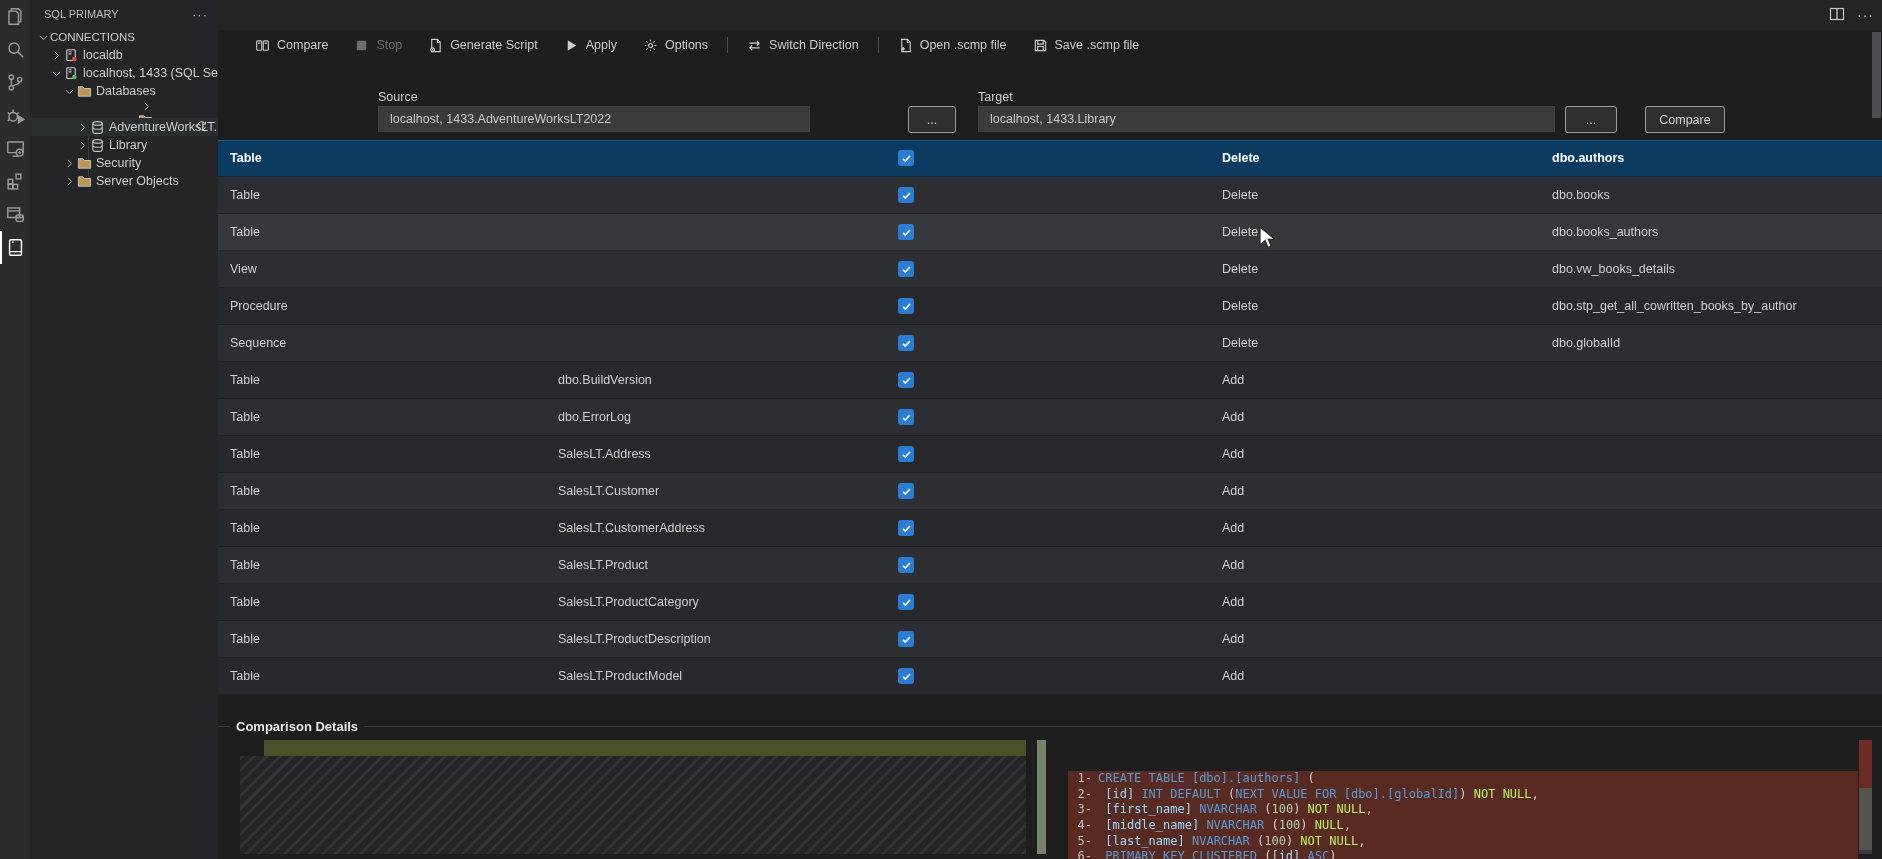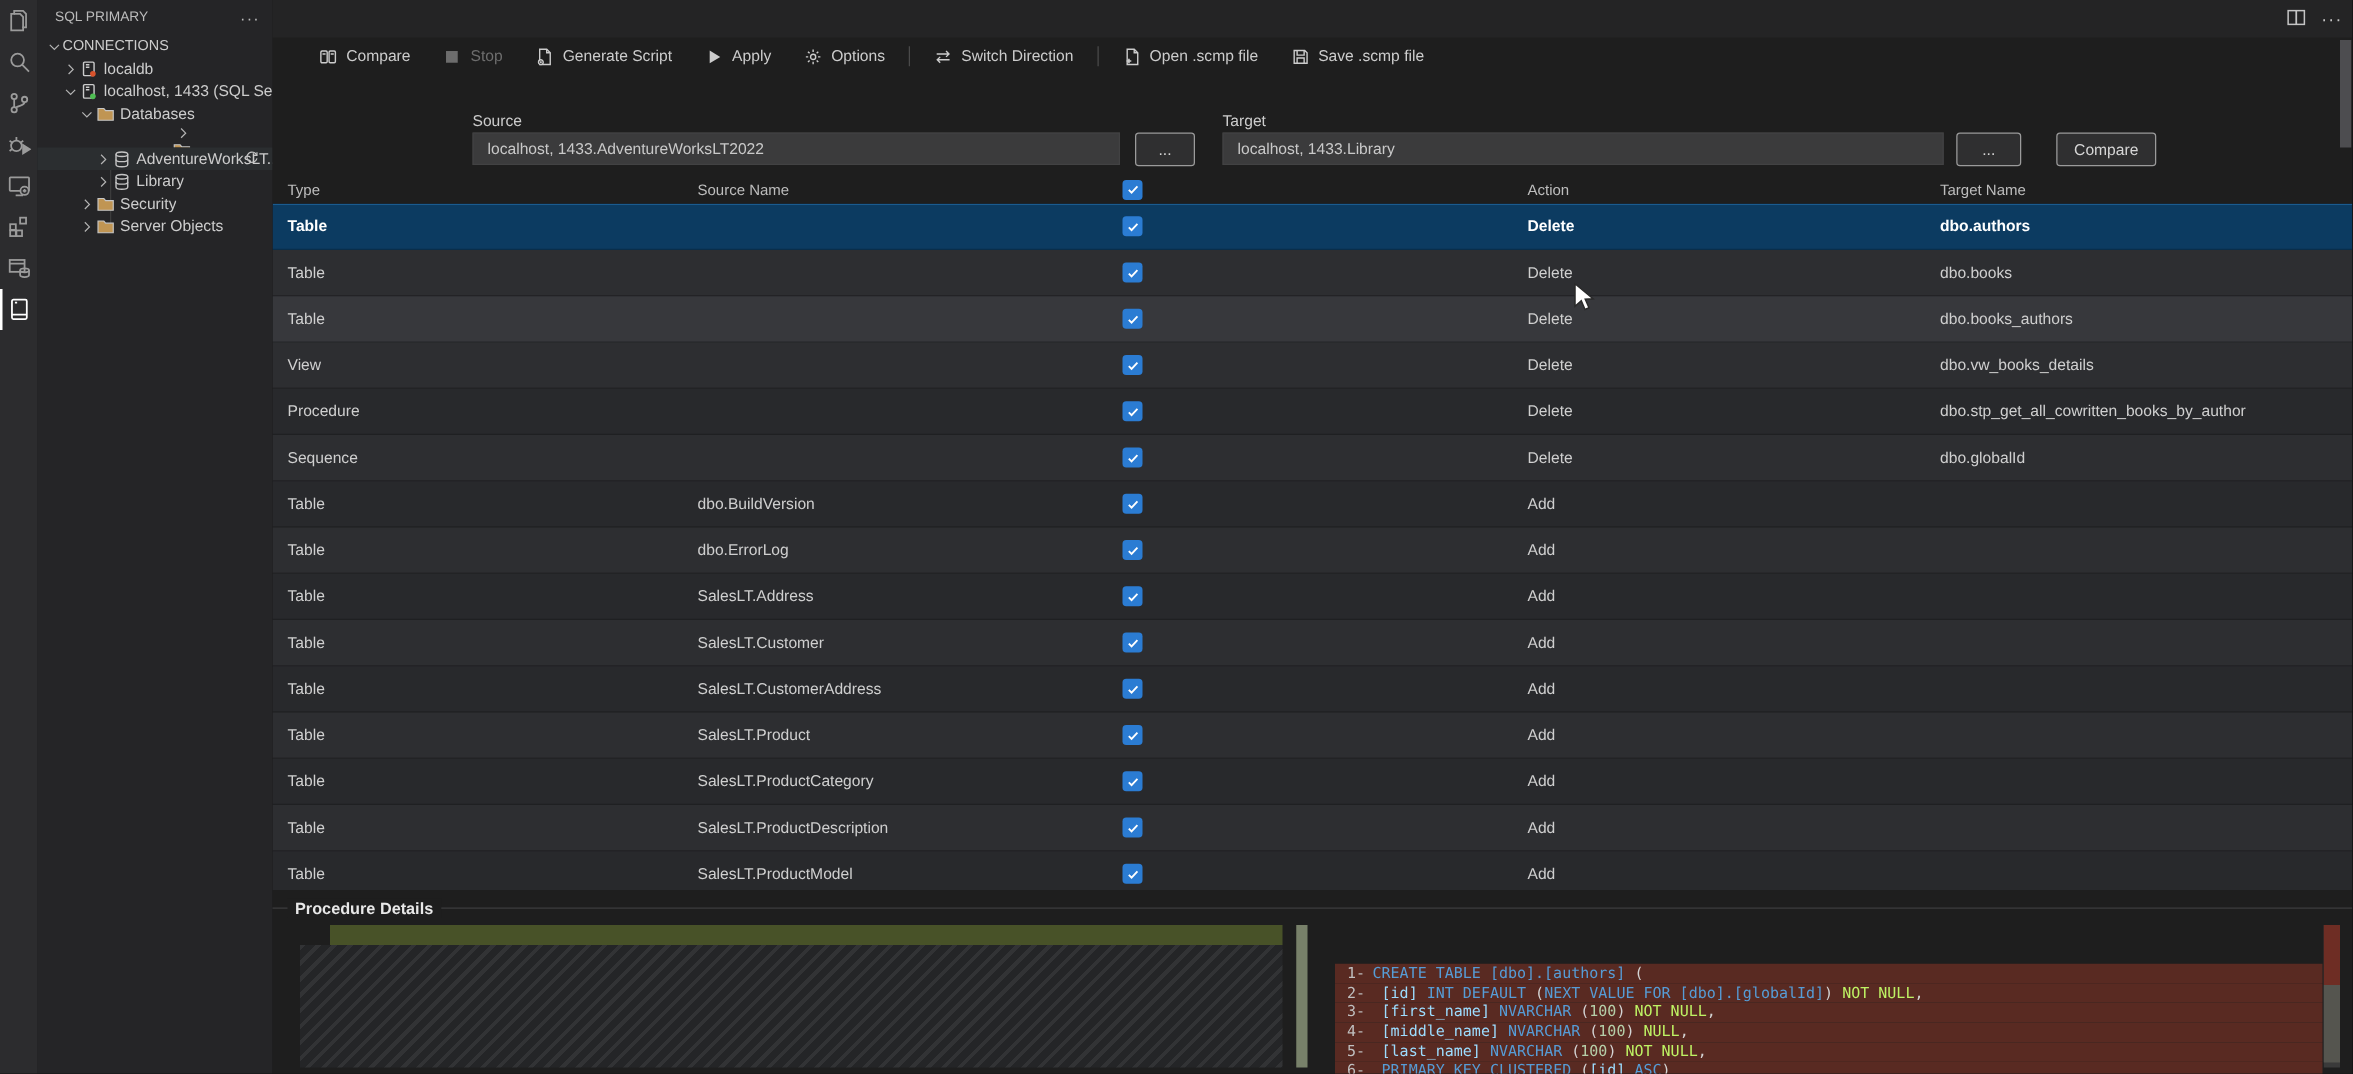--- a/index.html
+++ b/index.html
@@ -368,46 +368,33 @@
               <path d="M2.5 2.5h9l2 2v9h-11z"></path>
               <path d="M5 2.5v4h6v-4 M5 13.5v-4.5h6v4.5"></path>
             </svg>
           </span>
           <span>Save .scmp file</span>
         </div>
       </div>
 
     <div class="cmpbar">
       <div class="cmp-label" style="left:160px;">Source</div>
-      <div class="cmp-input" style="left:160px; width:518px;">
+      <div class="cmp-input" style="left:160px; width:432px;">
         <span>localhost, 1433.AdventureWorksLT2022</span>
       </div>
       <div class="btn" style="left:690px; width:48px;">...</div>
       <div class="cmp-label" style="left:760px;">Target</div>
       <div class="cmp-input" style="left:760px; width:577px;">
         <span>localhost, 1433.Library</span>
       </div>
       <div class="btn" style="left:1347px; width:52px;">...</div>
       <div class="btn" style="left:1427px; width:80px;">Compare</div>
     </div>
 
     <div class="grid">
-      <div class="g-header">
-        <span class="gc gc-type">Type</span>
-        <span class="gc gc-source">Source Name</span>
-        <span class="gc gc-check">
-            <span class="checkbox">
-              <svg viewBox="0 0 16 16">
-                <path d="M3 8.5l3.2 3.2L13 4.5" stroke="#ffffff" stroke-width="2.2" fill="none"></path>
-              </svg>
-            </span>
-          </span>
-        <span class="gc gc-action">Action</span>
-        <span class="gc gc-target">Target Name</span>
-      </div>
       <div id="grid-rows">
           <div class="g-row odd selected">
             <span class="gc gc-type">Table</span>
             <span class="gc gc-check">
               <span class="checkbox">
                 <svg viewBox="0 0 16 16">
                   <path d="M3 8.5l3.2 3.2L13 4.5" stroke="#ffffff" stroke-width="2.2" fill="none"></path>
                 </svg>
               </span>
             </span>
@@ -580,21 +567,21 @@
                 </svg>
               </span>
             </span>
             <span class="gc gc-action">Add</span>
           </div>
         </div>
     </div>
 
     <div class="details">
       <div class="legend-line"></div>
-      <div class="d-title">Procedure Details</div>
+      <div class="d-title">Comparison Details</div>
 
       <div class="pane-left code">
         <span class="ln">1+</span>
         <div class="added-line"></div>
         <div class="hatch"></div>
         <div class="ruler-left"></div>
       </div>
 
       <div class="pane-right code">
         <div id="right-code"><div class="code-line"><span class="ln">1-</span><span class="src"><span class="tk-kw">CREATE TABLE </span><span class="tk-kw">[dbo].[authors]</span><span class="tk-pl"> (</span></span></div><div class="code-line"><span class="ln">2-</span><span class="src"><span class="tk-pl"> </span><span class="tk-id">[id]</span><span class="tk-pl"> </span><span class="tk-kw">INT DEFAULT </span><span class="tk-pl">(</span><span class="tk-kw">NEXT VALUE FOR </span><span class="tk-kw">[dbo].[globalId]</span><span class="tk-pl">) </span><span class="tk-dim">NOT NULL</span><span class="tk-pl">,</span></span></div><div class="code-line"><span class="ln">3-</span><span class="src"><span class="tk-pl"> </span><span class="tk-id">[first_name]</span><span class="tk-pl"> </span><span class="tk-kw">NVARCHAR </span><span class="tk-pl">(</span><span class="tk-num">100</span><span class="tk-pl">) </span><span class="tk-dim">NOT NULL</span><span class="tk-pl">,</span></span></div><div class="code-line"><span class="ln">4-</span><span class="src"><span class="tk-pl"> </span><span class="tk-id">[middle_name]</span><span class="tk-pl"> </span><span class="tk-kw">NVARCHAR </span><span class="tk-pl">(</span><span class="tk-num">100</span><span class="tk-pl">) </span><span class="tk-dim">NULL</span><span class="tk-pl">,</span></span></div><div class="code-line"><span class="ln">5-</span><span class="src"><span class="tk-pl"> </span><span class="tk-id">[last_name]</span><span class="tk-pl"> </span><span class="tk-kw">NVARCHAR </span><span class="tk-pl">(</span><span class="tk-num">100</span><span class="tk-pl">) </span><span class="tk-dim">NOT NULL</span><span class="tk-pl">,</span></span></div><div class="code-line"><span class="ln">6-</span><span class="src"><span class="tk-pl"> </span><span class="tk-kw">PRIMARY KEY CLUSTERED </span><span class="tk-pl">(</span><span class="tk-id">[id]</span><span class="tk-pl"> </span><span class="tk-kw">ASC</span><span class="tk-pl">)</span></span></div></div>

